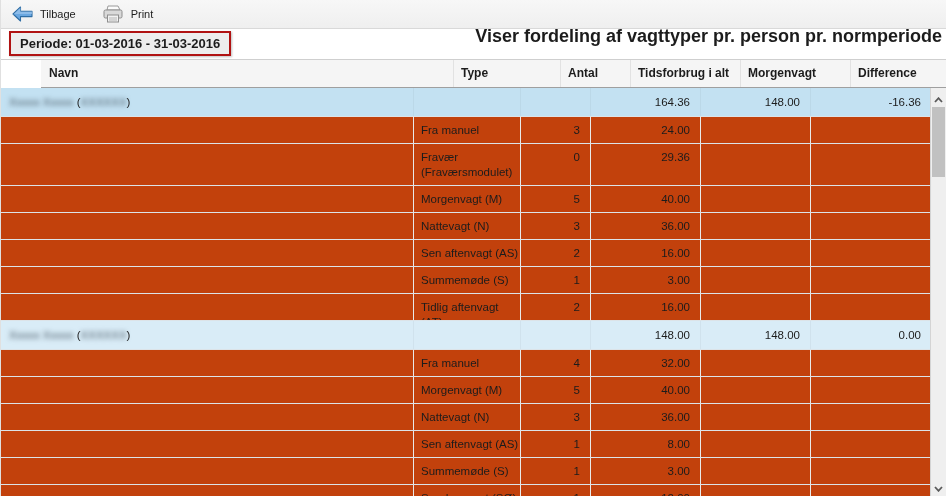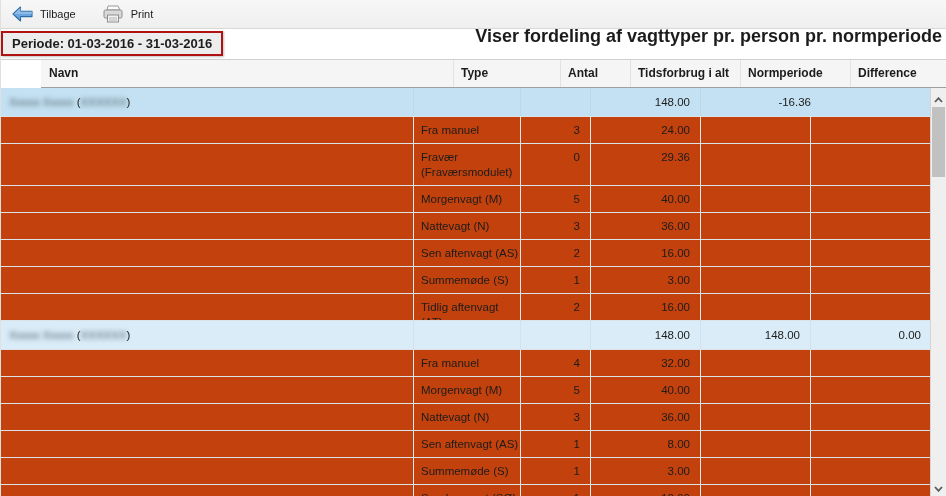--- a/index.html
+++ b/index.html
@@ -30,21 +30,21 @@
   .tool-btn svg { display: block; }
 
   
   .period-bar {
     position: relative;
     height: 31px;
     background: #ffffff;
     border-bottom: 1px solid #cfcfcf;
   }
   .period-box {
-    position: absolute; left: 0; top: 2px;
+    position: absolute; left: 8px; top: 2px;
     height: 25px;
     display: flex; align-items: center;
     padding: 0 9px;
     background: #ededed;
     border: 2px solid #b01212;
     box-shadow: 1px 1px 2px rgba(0,0,0,0.25);
     font-size: 13px; font-weight: bold; white-space: nowrap;
   }
   .period-desc {
     position: absolute; right: 4px; top: 0;
@@ -160,29 +160,30 @@
       <span>Periode: 01-03-2016 - 31-03-2016</span>
     </div>
     <div class="period-desc">Viser fordeling af vagttyper pr. person pr. normperiode</div>
   </div>
 
   <div class="thead">
     <div class="hcell col-navn">Navn</div>
     <div class="hcell col-type">Type</div>
     <div class="hcell col-antal">Antal</div>
     <div class="hcell col-tids">Tidsforbrug i alt</div>
-    <div class="hcell col-norm">Normperiode</div>
+    <div class="hcell col-norm">Morgenvagt</div>
     <div class="hcell col-diff">Difference</div>
   </div>
 
   <div class="tbody">
       <div class="trow person">
     <div class="cell col-navn"><span class="blur">Xxxxx Xxxxx</span> (<span class="blur">XXXXXX</span>)</div>
     <div class="cell col-type"></div>
     <div class="cell col-antal num"></div>
+    <div class="cell col-tids num">164.36</div>
     <div class="cell col-norm num">148.00</div>
     <div class="cell col-diff num">-16.36</div>
   </div>
       <div class="trow">
     <div class="cell col-navn"></div>
     <div class="cell col-type">Fra manuel</div>
     <div class="cell col-antal num">3</div>
     <div class="cell col-tids num">24.00</div>
     <div class="cell col-norm num"></div>
     <div class="cell col-diff num"></div>

